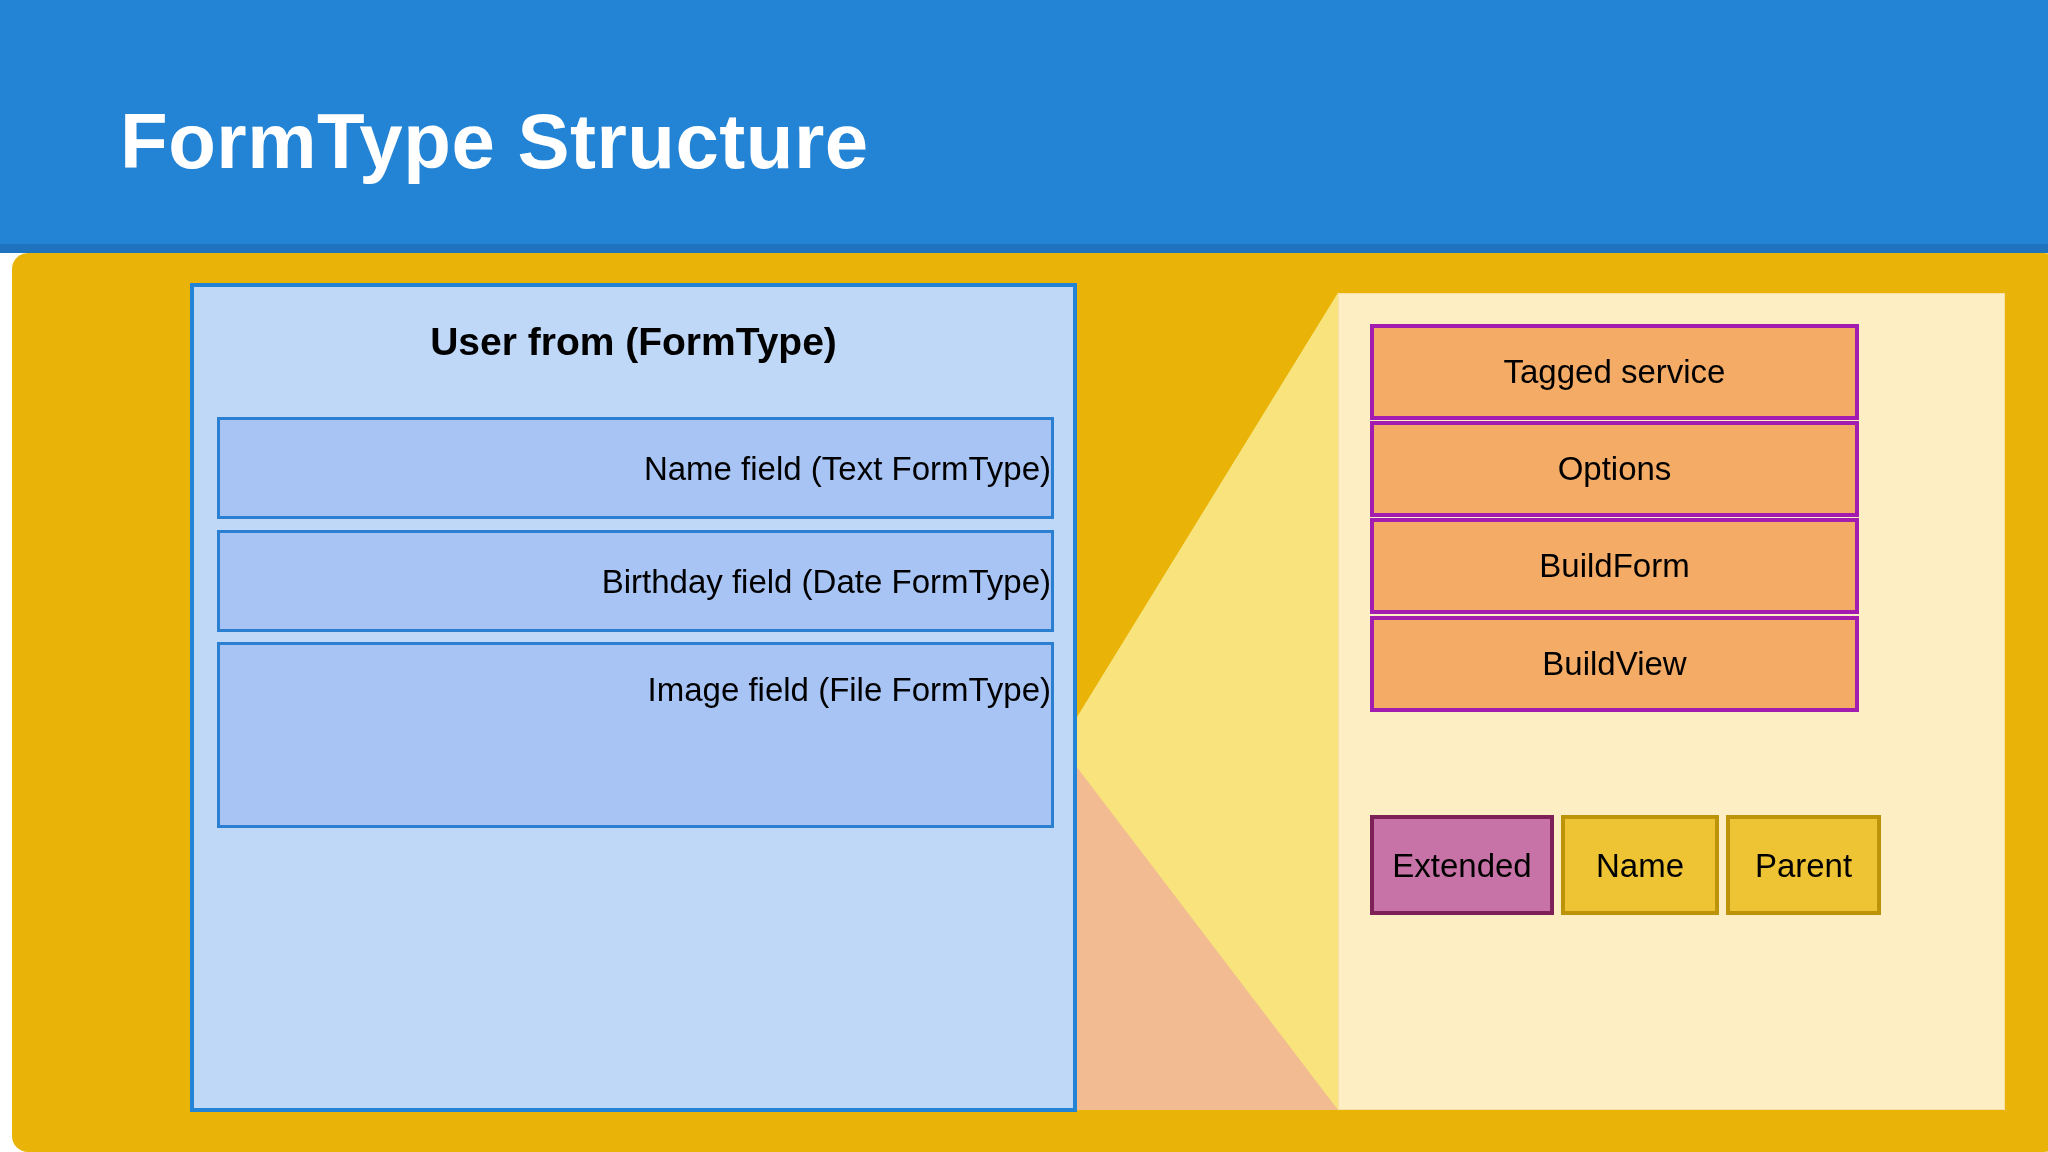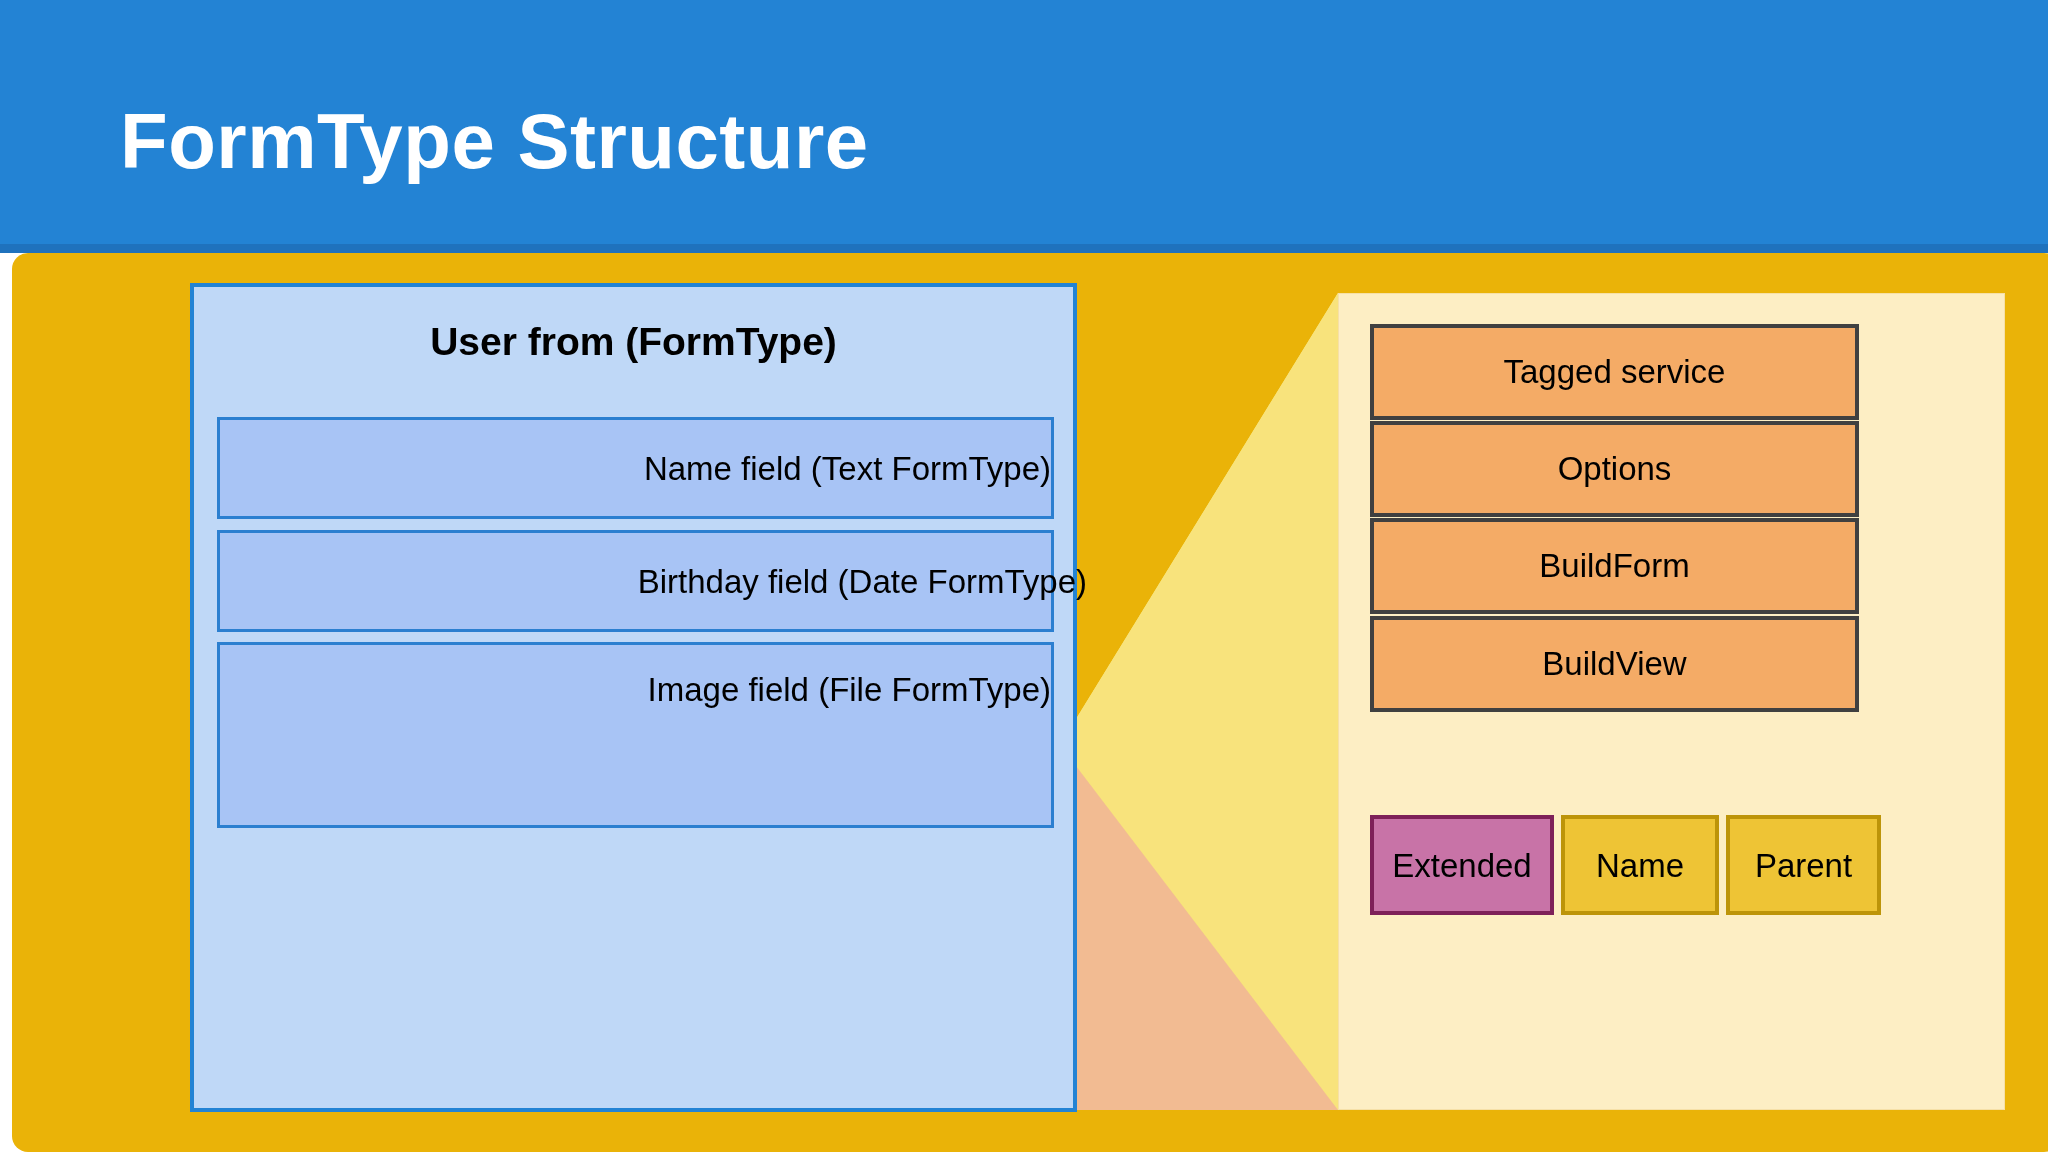--- a/index.html
+++ b/index.html
@@ -97,21 +97,21 @@
     width: 100%;
     text-align: right;
     font-size: 33px;
     white-space: nowrap;
   }
   #field-name     { top: 130px; height: 102px; }
   #field-birthday { top: 243px; height: 102px; }
   #field-image    { top: 355px; height: 186px; }
 
   #field-name .field-box-label     { top: 30px; }
-  #field-birthday .field-box-label { top: 30px; padding-left: 36px; }
+  #field-birthday .field-box-label { top: 30px; }
   #field-image .field-box-label    { top: 26px; }
 
   #preview-box {
     position: absolute;
     left: 56px;
     top: 121px;
     width: 725px;
     height: 88px;
     background: #478a99;
     border: 3px solid #1f5964;
@@ -139,21 +139,21 @@
     border: 1px solid #f6e0a8;
     box-sizing: border-box;
     z-index: 3;
   }
   .method-box {
     position: absolute;
     left: 31px;
     width: 489px;
     height: 96px;
     background: #f4ab66;
-    border: 4px solid #404040;
+    border: 4px solid #a21caf;
     box-sizing: border-box;
   }
   .method-label {
     position: absolute;
     left: 0; top: 25px;
     width: 100%;
     text-align: center;
     font-size: 33px;
     color: #000000;
     white-space: nowrap;

